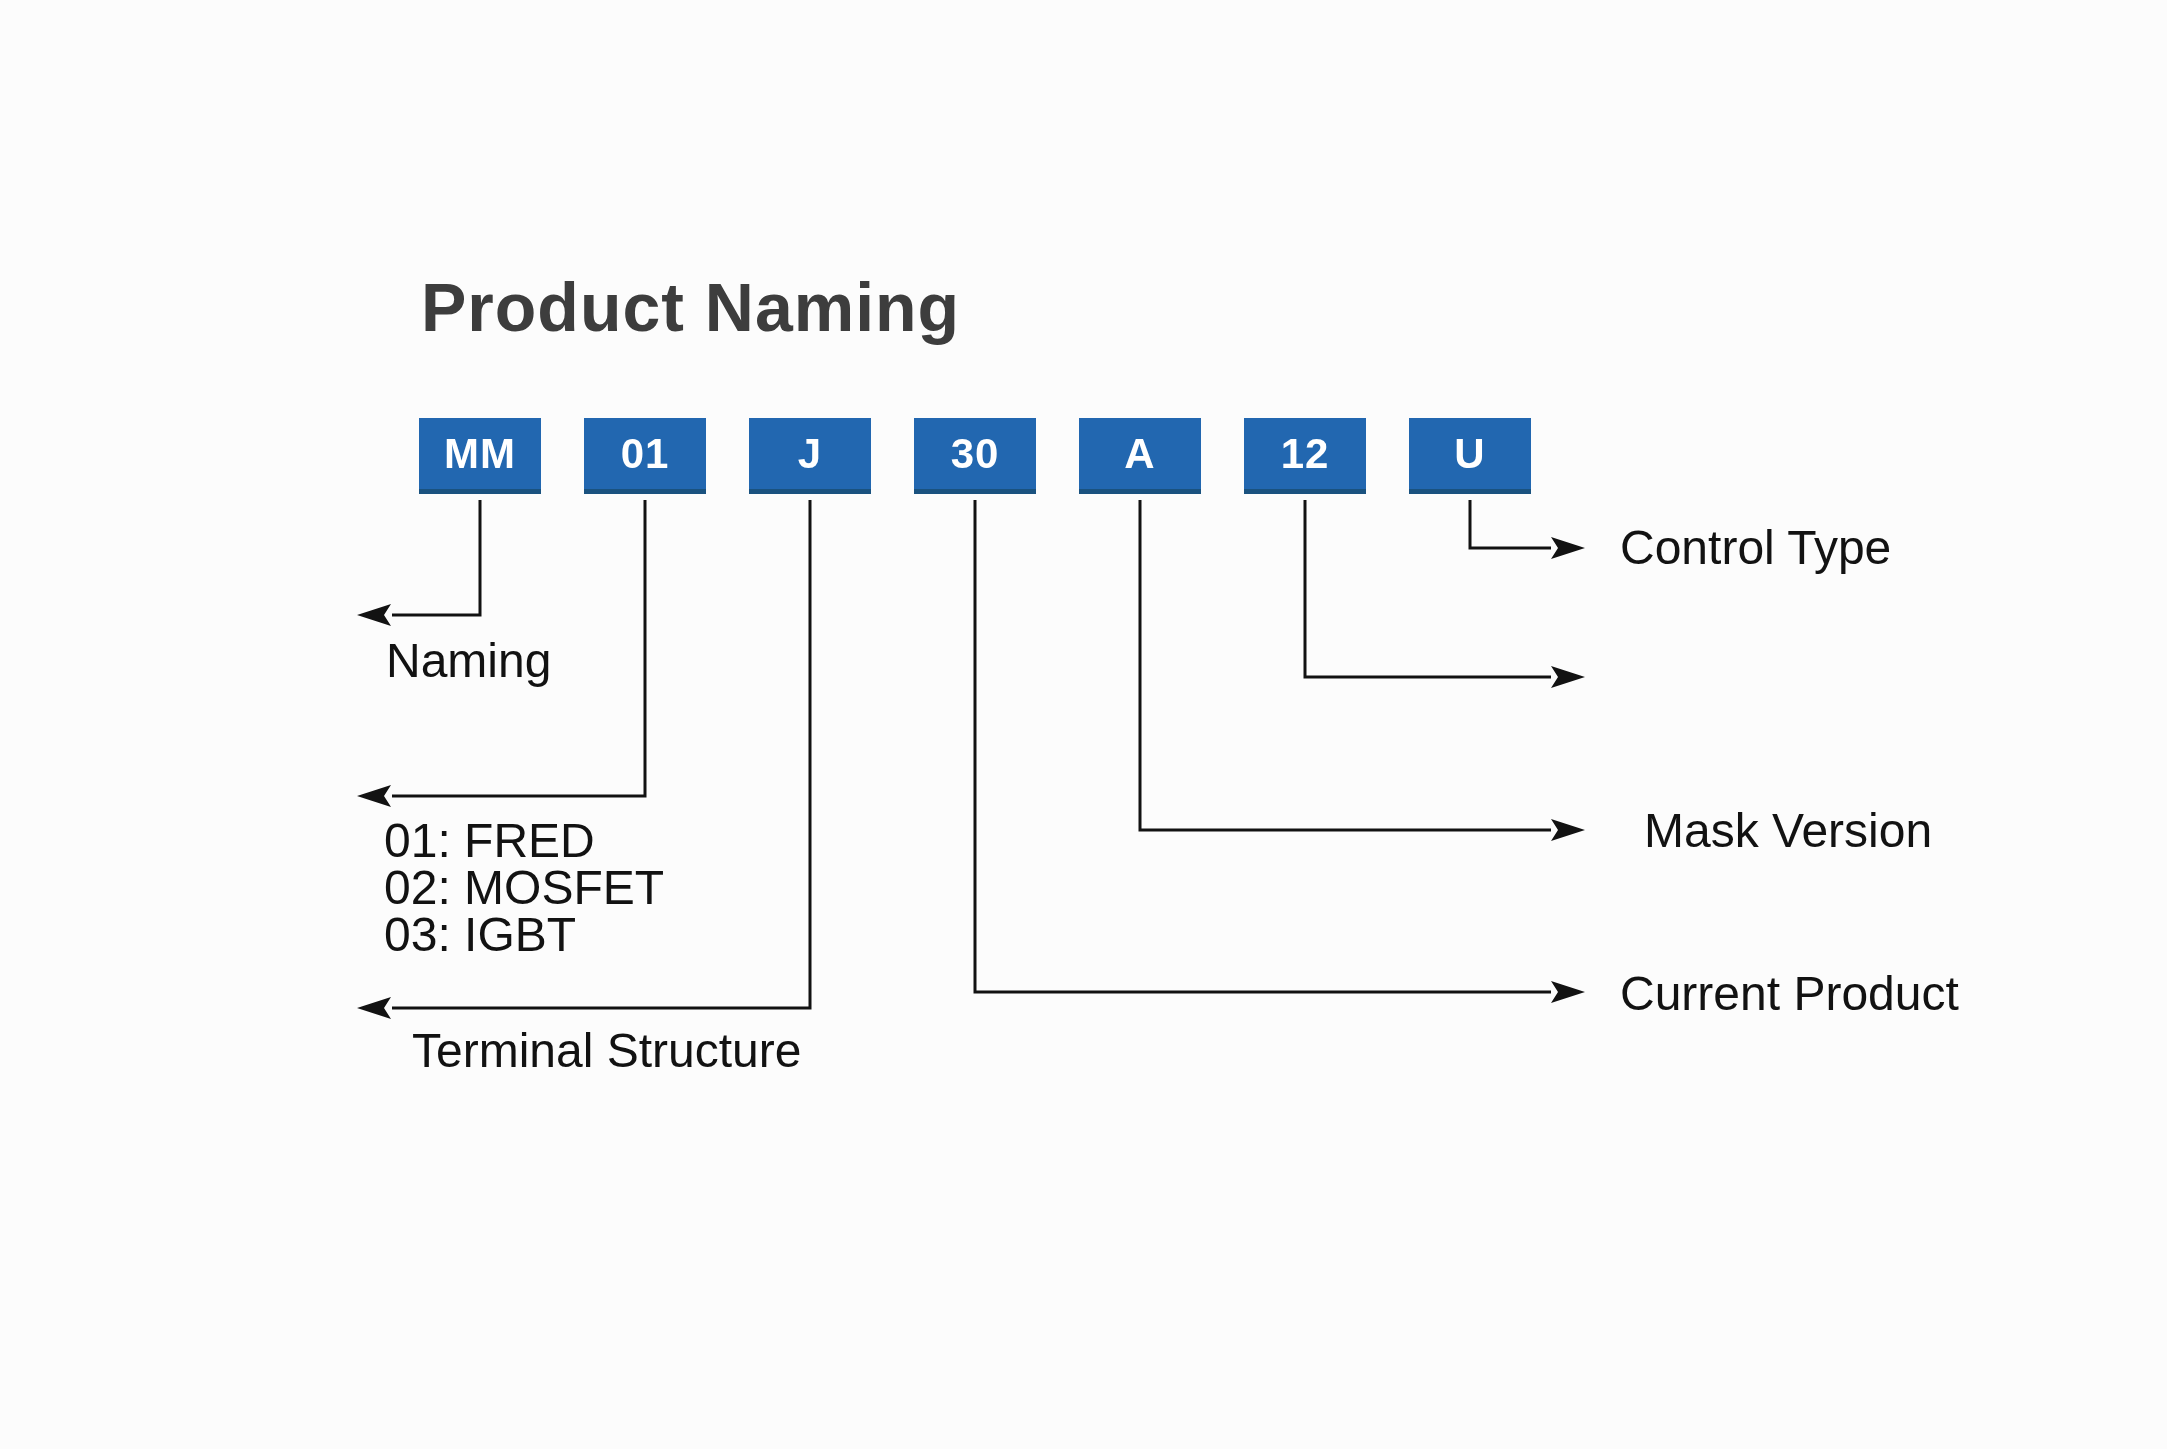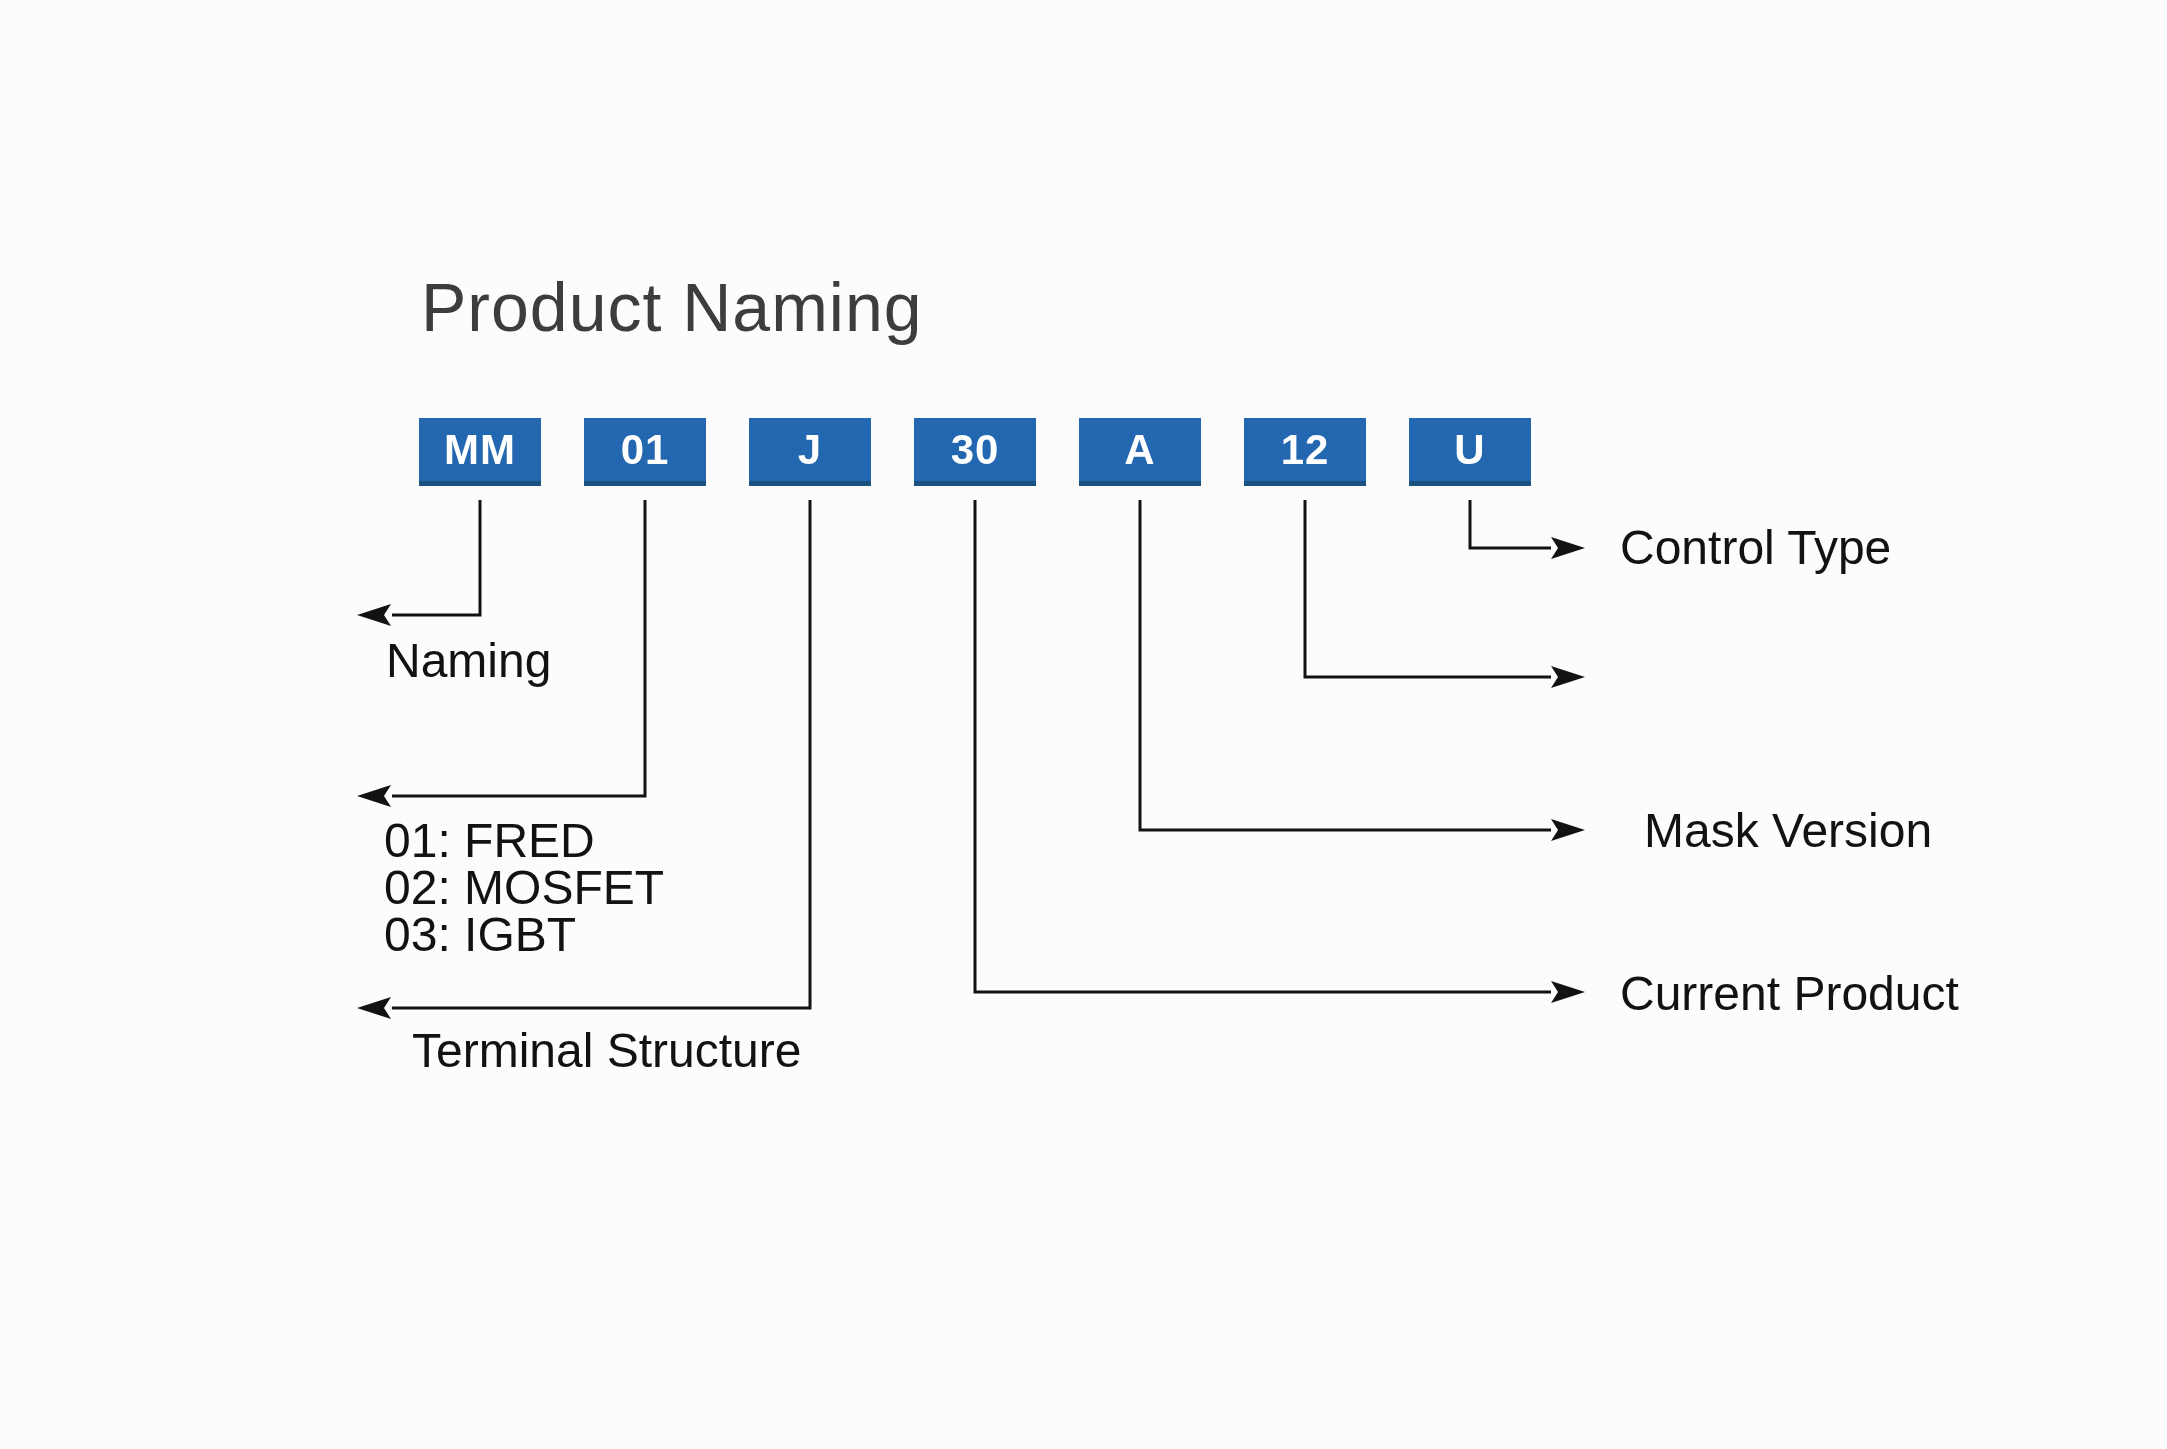--- a/index.html
+++ b/index.html
@@ -13,25 +13,25 @@
   .stage{
     position:relative;
     width:2167px;height:1449px;
     background:var(--bg);
     overflow:hidden;
     font-family:"Liberation Sans", sans-serif;
     color:var(--ink);
   }
   .title{
     position:absolute;left:421px;top:268px;
-    font-size:68px;font-weight:400;color:var(--title-ink);
+    font-size:68px;font-weight:700;color:var(--title-ink);
     letter-spacing:1px;white-space:nowrap;
   }
   .code-box{
-    position:absolute;top:418px;width:122px;height:68px;
+    position:absolute;top:418px;width:122px;height:76px;
     background:var(--box-blue);
     border-bottom:5px solid var(--box-dark);
     box-sizing:border-box;
     display:flex;align-items:center;justify-content:center;
     color:#ffffff;font-size:42px;font-weight:700;letter-spacing:1px;
   }
   .lbl{
     position:absolute;font-size:48px;color:var(--ink);
     white-space:nowrap;line-height:47px;
   }

